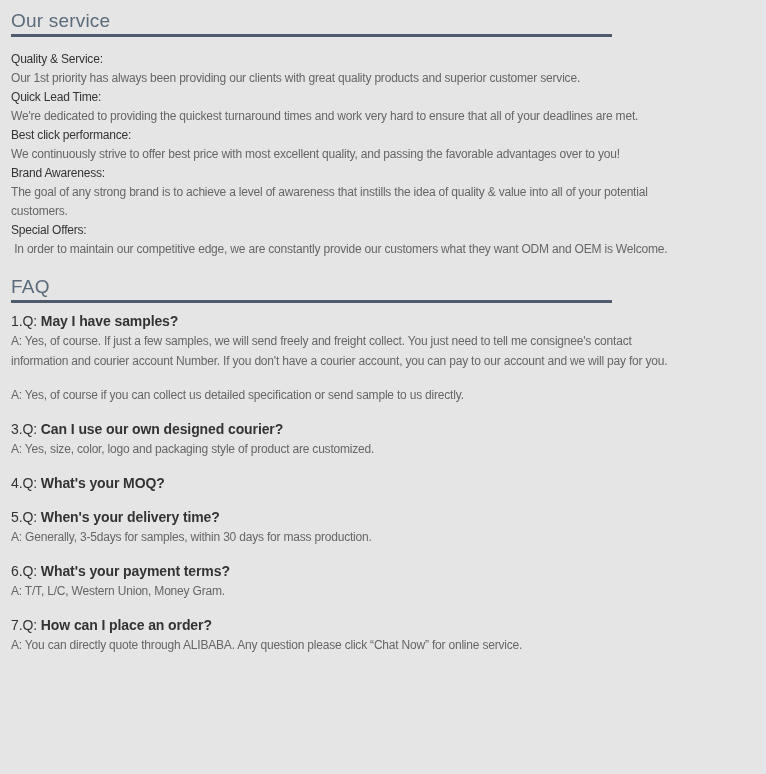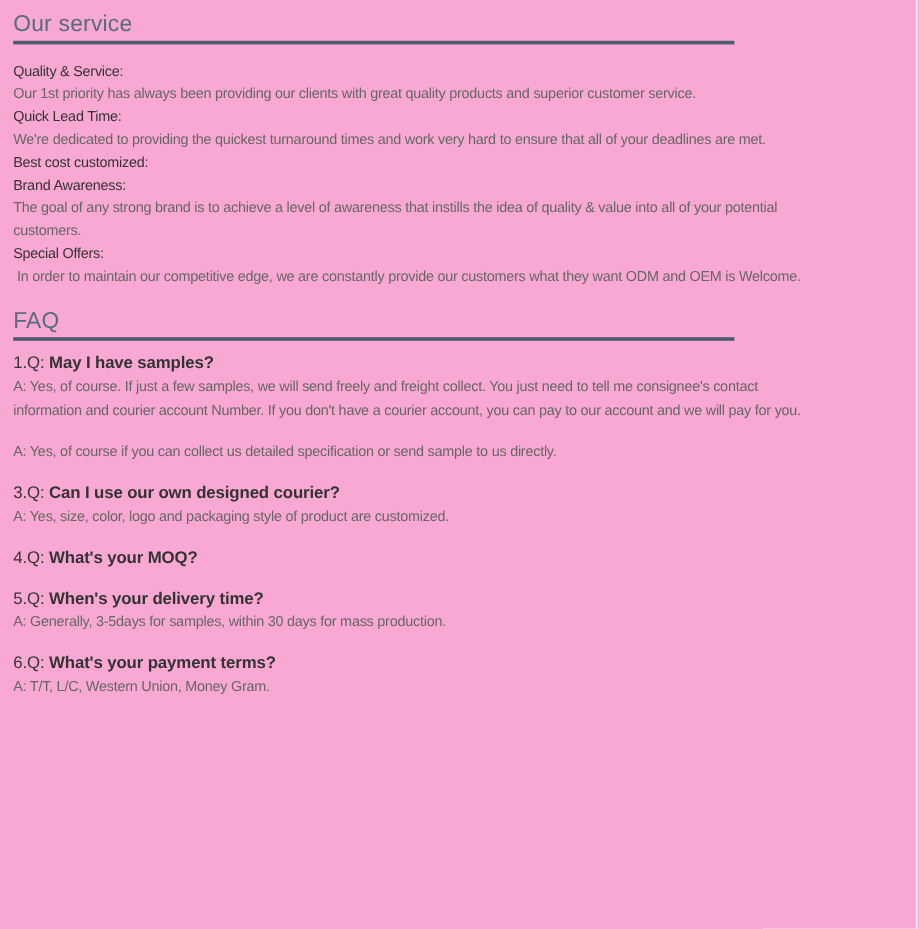--- a/index.html
+++ b/index.html
@@ -6,21 +6,21 @@
   html, body { margin: 0; padding: 0; }
   body {
     width: 766px; height: 774px;
     background: #ffffff;
     font-family: "Liberation Sans", sans-serif;
     -webkit-font-smoothing: antialiased;
   }
   .page {
     position: relative;
     width: 766px; height: 774px;
-    background: #f9a8d4;
+    background: #e5e5e5;
     overflow: hidden;
   }
   .right-edge {
     position: absolute;
     top: 0; right: 1px;
     width: 2px; height: 774px;
     background: #dfe8ee;
   }
   .content {
     padding: 10px 0 0 11px;
@@ -96,21 +96,22 @@
       <h2 class="sec-title">Our service</h2>
       <div class="sec-rule"></div>
       <div class="svc-body">
 
         <p class="svc-label">Quality &amp; Service:</p>
         <p class="svc-text">Our 1st priority has always been providing our clients with great quality products and superior customer service.</p>
 
         <p class="svc-label">Quick Lead Time:</p>
         <p class="svc-text">We're dedicated to providing the quickest turnaround times and work very hard to ensure that all of your deadlines are met.</p>
 
-        <p class="svc-label">Best cost customized:</p>
+        <p class="svc-label">Best click performance:</p>
+        <p class="svc-text">We continuously strive to offer best price with most excellent quality, and passing the favorable advantages over to you!</p>
 
         <p class="svc-label">Brand Awareness:</p>
         <p class="svc-text">The goal of any strong brand is to achieve a level of awareness that instills the idea of quality &amp; value into all of your potential customers.</p>
 
         <p class="svc-label">Special Offers:</p>
         <p class="svc-text"> In order to maintain our competitive edge, we are constantly provide our customers what they want ODM and OEM is Welcome.</p>
 
       </div>
     </section>
 
@@ -140,18 +141,22 @@
         <div class="faq-item">
           <p class="faq-q"><span class="faq-num">5.Q:</span> <span class="faq-qtext">When's your delivery time?</span></p>
           <p class="faq-a">A: Generally, 3-5days for samples, within 30 days for mass production.</p>
         </div>
 
         <div class="faq-item">
           <p class="faq-q"><span class="faq-num">6.Q:</span> <span class="faq-qtext">What's your payment terms?</span></p>
           <p class="faq-a">A: T/T, L/C, Western Union, Money Gram.</p>
         </div>
 
+        <div class="faq-item">
+          <p class="faq-q"><span class="faq-num">7.Q:</span> <span class="faq-qtext">How can I place an order?</span></p>
+          <p class="faq-a">A: You can directly quote through ALIBABA. Any question please click “Chat Now” for online service.</p>
+        </div>
 
       </div>
     </section>
 
   </div>
 </div>
 
 </body></html>

